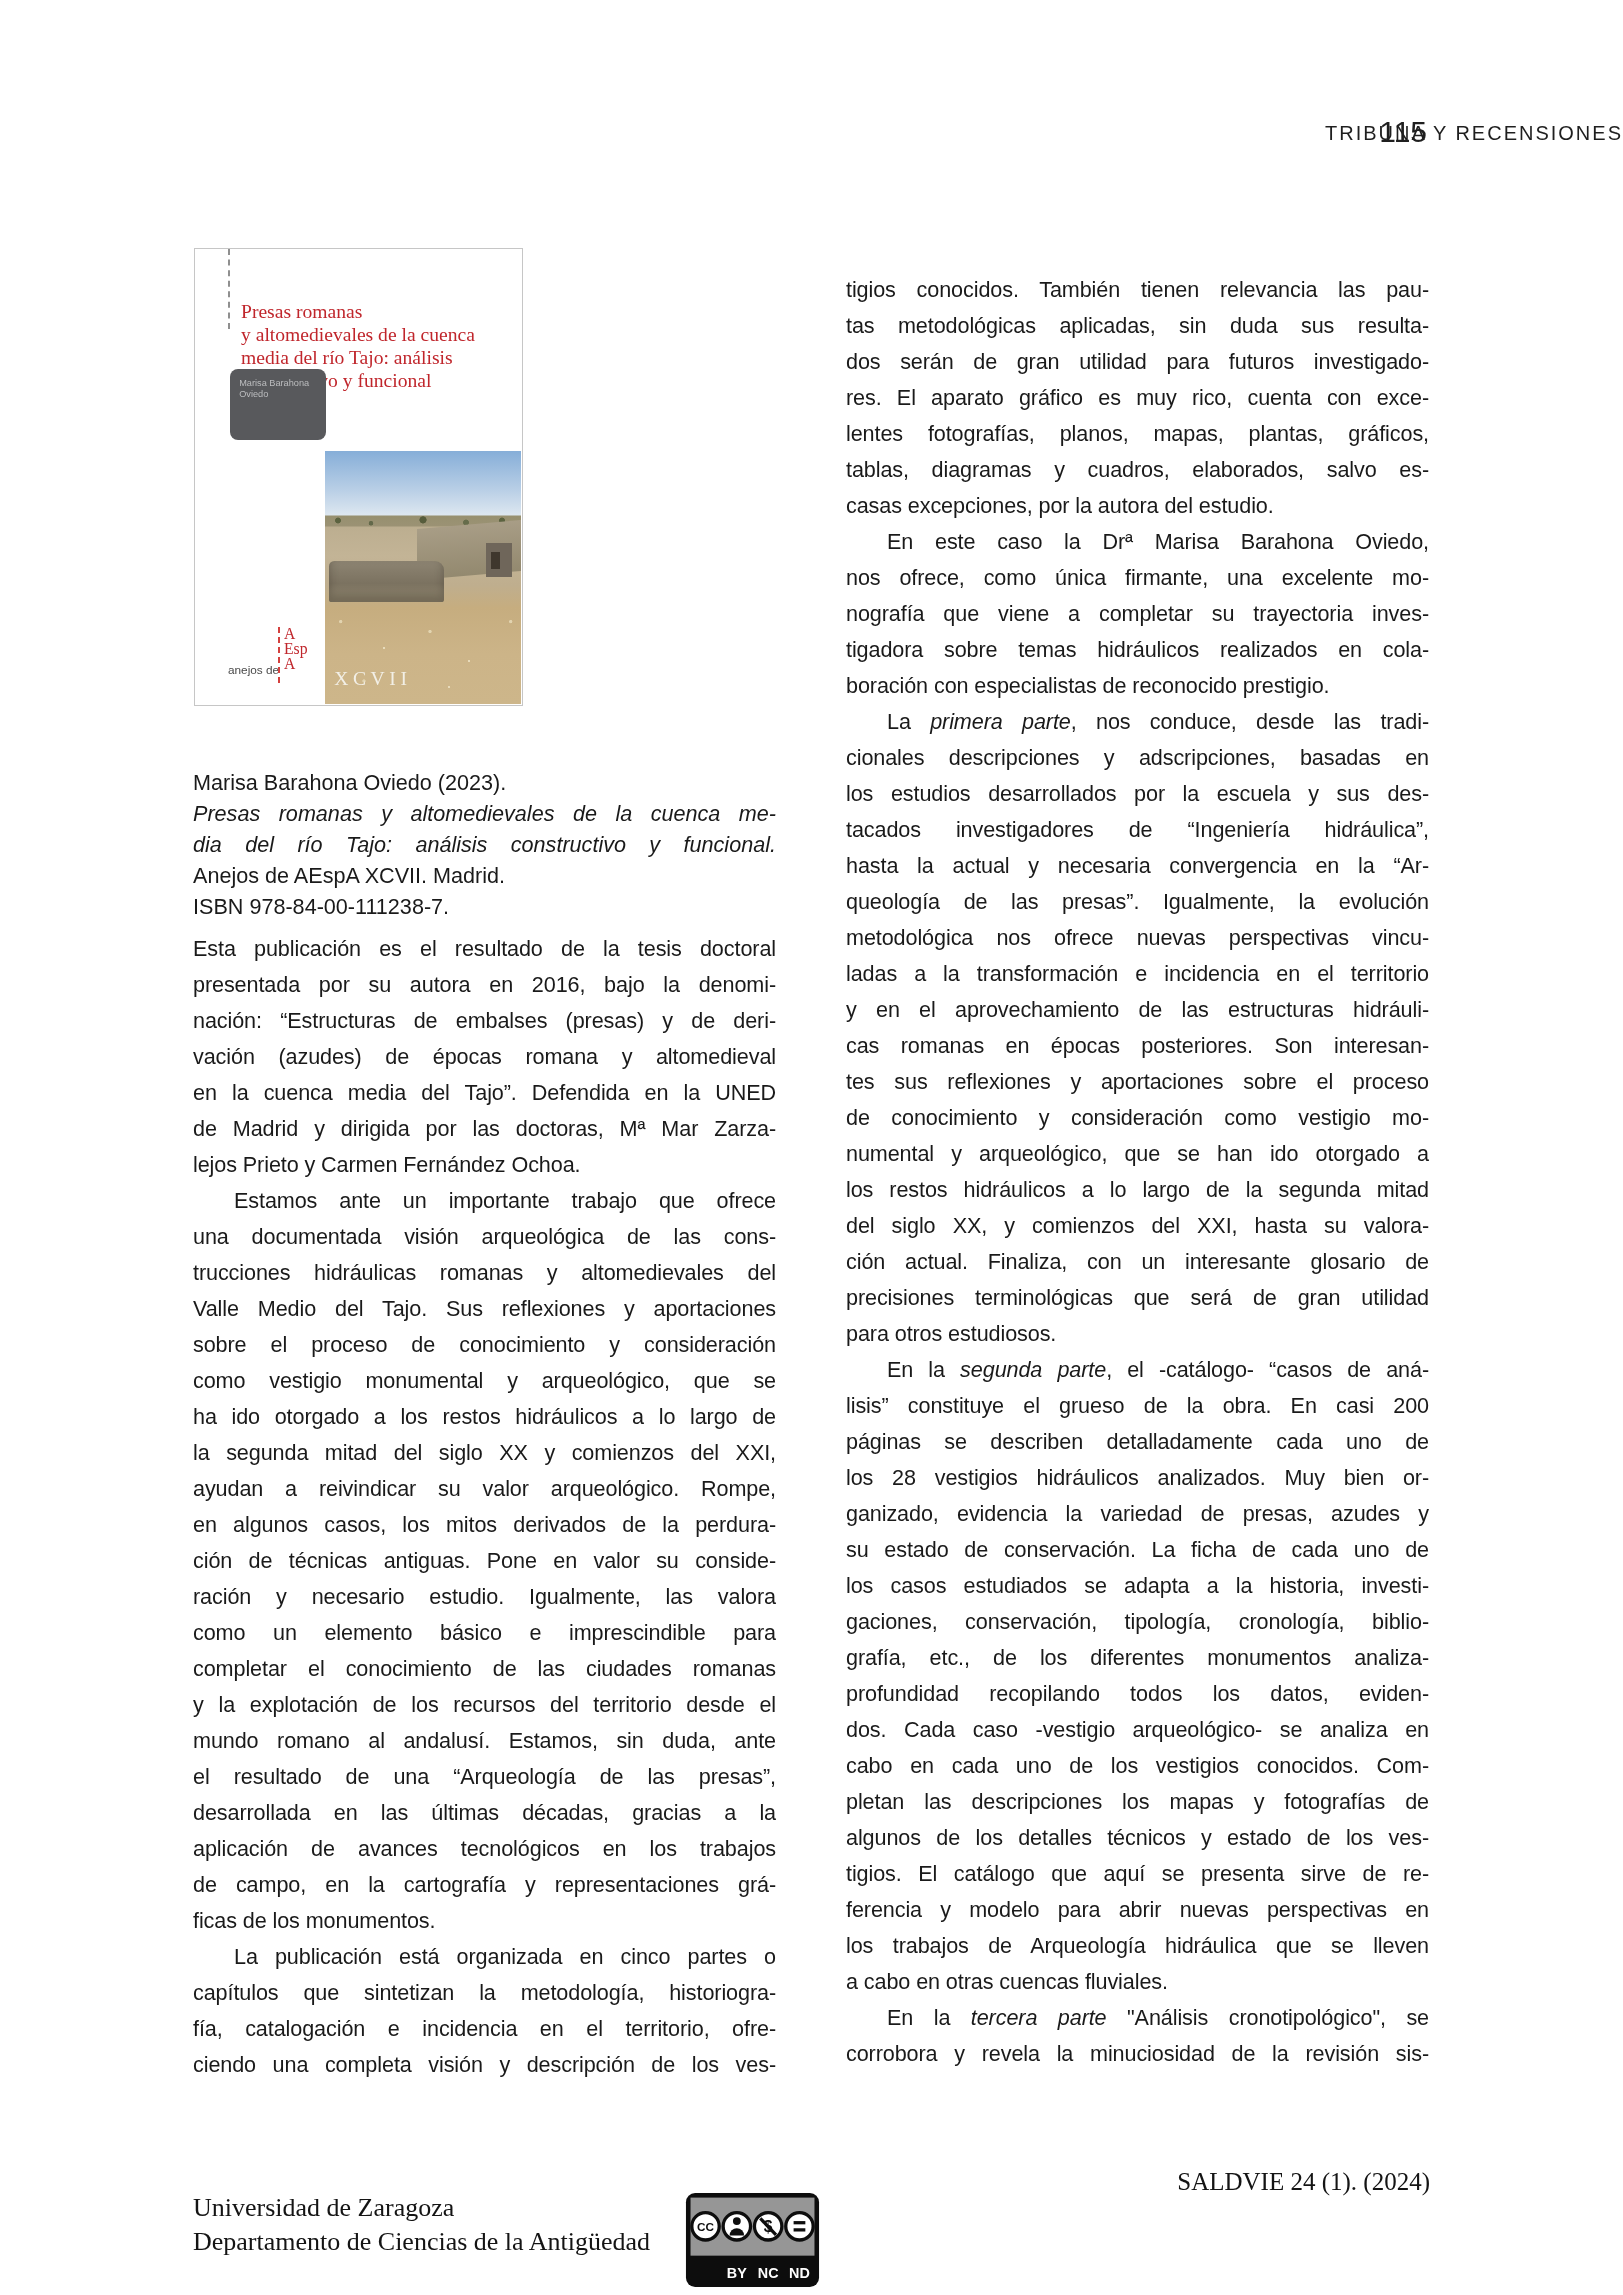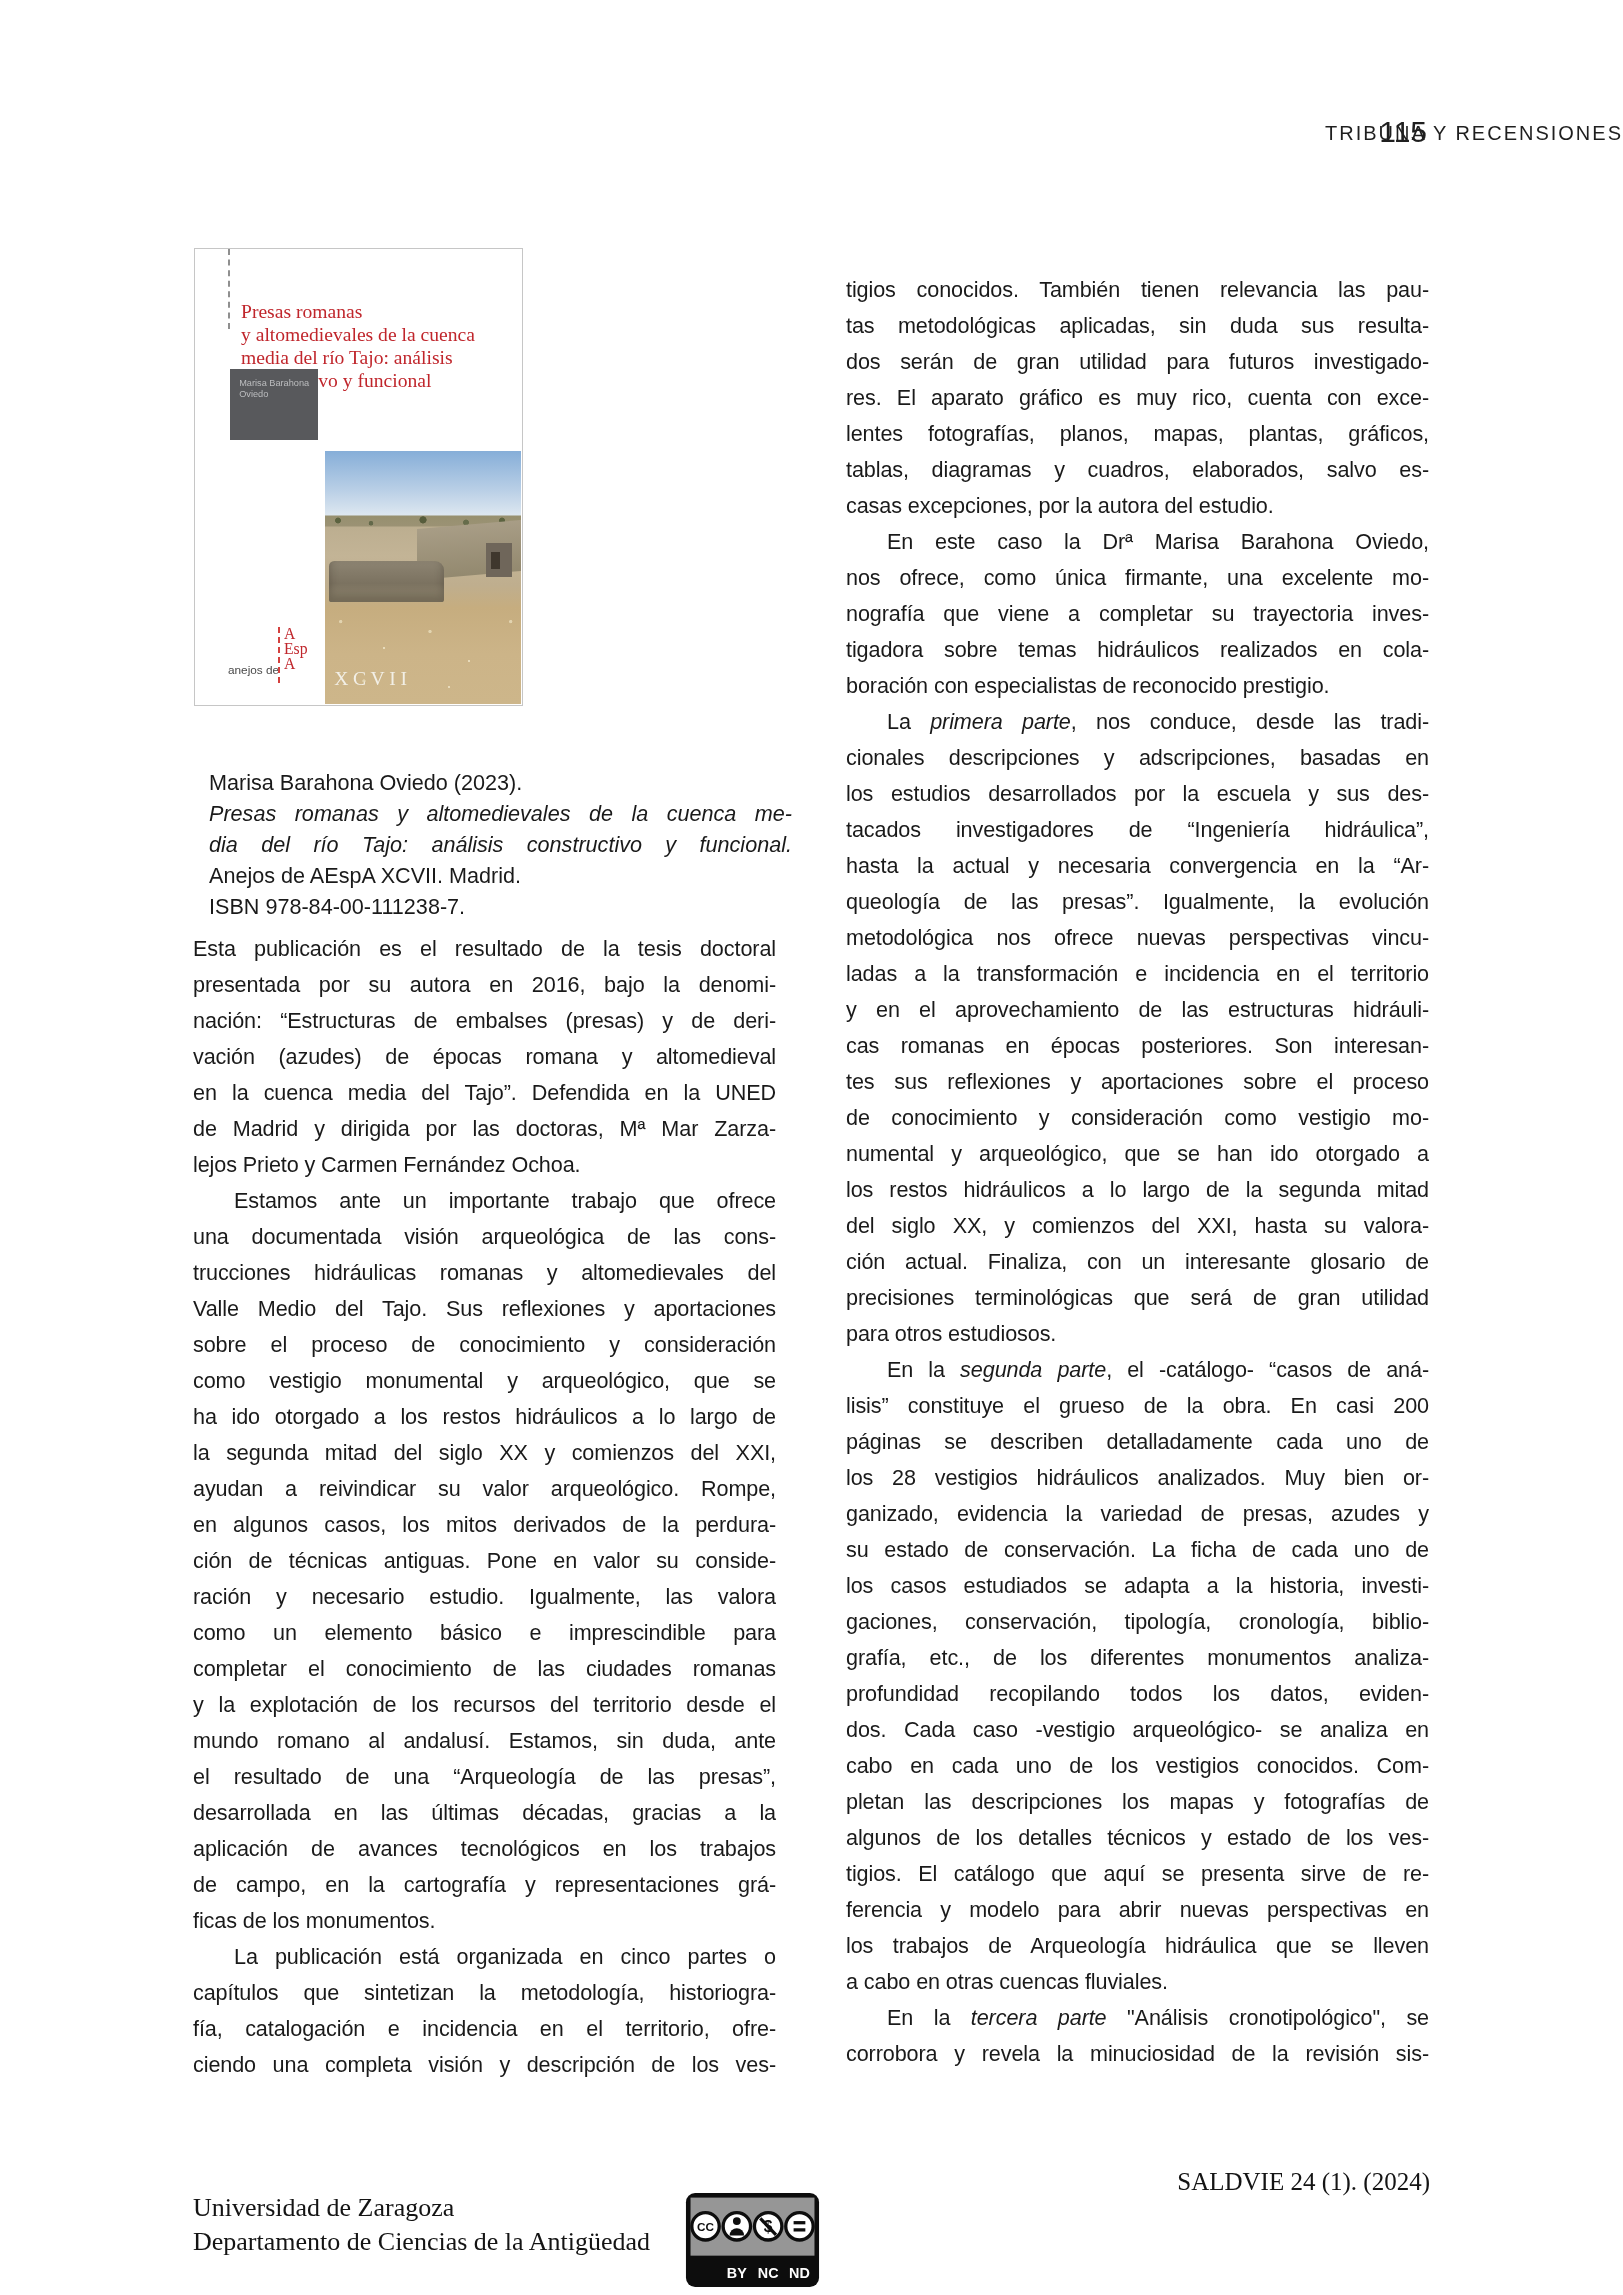--- a/index.html
+++ b/index.html
@@ -8,21 +8,21 @@
   
   .running-head{position:absolute;top:122px;left:0;width:1623px;text-align:right;
         font-size:20px;letter-spacing:2px;color:#1f1f1f;}
   .page-num{position:absolute;top:115px;right:196px;font-size:30px;color:#1f1f1f;}
   
   .cover{position:absolute;left:194px;top:248px;width:329px;height:458px;background:#fff;
         border:1.3px solid #c6c6c6;box-sizing:border-box;}
   .cover .tick{position:absolute;left:33px;top:0;height:80px;border-left:2px dashed #8f8f8f;}
   .cover .title{position:absolute;left:46px;top:51px;width:275px;
         font-family:"Liberation Serif",serif;font-size:19.6px;line-height:23px;color:#c0262c;}
-  .cover .authorbox{position:absolute;left:35px;top:120px;width:88px;height:71px;background:#58595c;}
+  .cover .authorbox{position:absolute;left:35px;top:120px;width:96px;height:71px;background:#58595c;border-radius:8px;}
   .cover .authorbox .nm{padding:8.5px 0 0 9.2px;font-size:9.2px;line-height:11.8px;color:#bcbdbf;}
   .photo{position:absolute;left:130px;top:193px;width:196px;height:253px;overflow:hidden;
         background:linear-gradient(#86aed8 0px,#b9cfe6 39px,#dde7f0 64px,#97906f 65px,#9b9274 75px,
         #bcae90 76px,#c3b496 105px,#bfae8e 134px,#c6ad7f 157px,#ccb488 203px,#cdb68a 253px);margin-top:9px;}
   .photo .shrubs{position:absolute;top:63px;left:0;width:100%;height:14.4px;
         background-image:radial-gradient(circle 3.3px at 13px 6.5px,#5c6340 0 2.6px,transparent 3.3px),
         radial-gradient(circle 2.6px at 46px 9.2px,#63694a 0 2px,transparent 2.6px),
         radial-gradient(circle 3.9px at 98px 5.9px,#575d3c 0 3.3px,transparent 3.9px),
         radial-gradient(circle 3.3px at 141px 8.5px,#666c4b 0 2.6px,transparent 3.3px),
         radial-gradient(circle 3.3px at 177px 6.5px,#5c6340 0 2.6px,transparent 3.3px);}
@@ -40,21 +40,21 @@
         radial-gradient(circle 2px at 39px 79px,#e9ddbc 0 1.3px,transparent 2px),
         radial-gradient(circle 1.3px at 124px 85px,#efe5c8 0 1px,transparent 1.3px);
         background-repeat:repeat;background-size:170px 98px;}
   .photo .vol{position:absolute;left:9.2px;bottom:14.4px;font-family:"Liberation Serif",serif;
         font-size:19.6px;letter-spacing:4.6px;color:#f2efe6;}
   .cover .anejos{position:absolute;left:33px;top:414px;font-size:11.8px;color:#4a4a4a;}
   .cover .redtick{position:absolute;left:83px;top:378px;height:56px;border-left:2px dashed #d4403e;}
   .cover .aespa{position:absolute;left:89px;top:377px;font-family:"Liberation Serif",serif;
         font-size:15.7px;line-height:15px;color:#c0262c;}
   
-  .citation{position:absolute;left:209px;top:767px;width:583px;font-size:21.6px;line-height:31px;}
+  .citation{position:absolute;left:193px;top:767px;width:583px;font-size:21.6px;line-height:31px;}
   
   .col{position:absolute;width:583px;font-size:21.6px;line-height:36px;letter-spacing:-0.1px;}
   .col-left{left:193px;top:931px;}
   .col-right{left:846px;top:272px;}
   .ln{text-align:justify;text-align-last:justify;white-space:normal;}
   .ln.lastln,.ln.noj{text-align-last:left;}
   .ln.ind{text-indent:41px;}
   .ln.it{font-style:italic;}
   
   .affil{position:absolute;left:193px;top:2191px;font-family:"Liberation Serif",serif;

